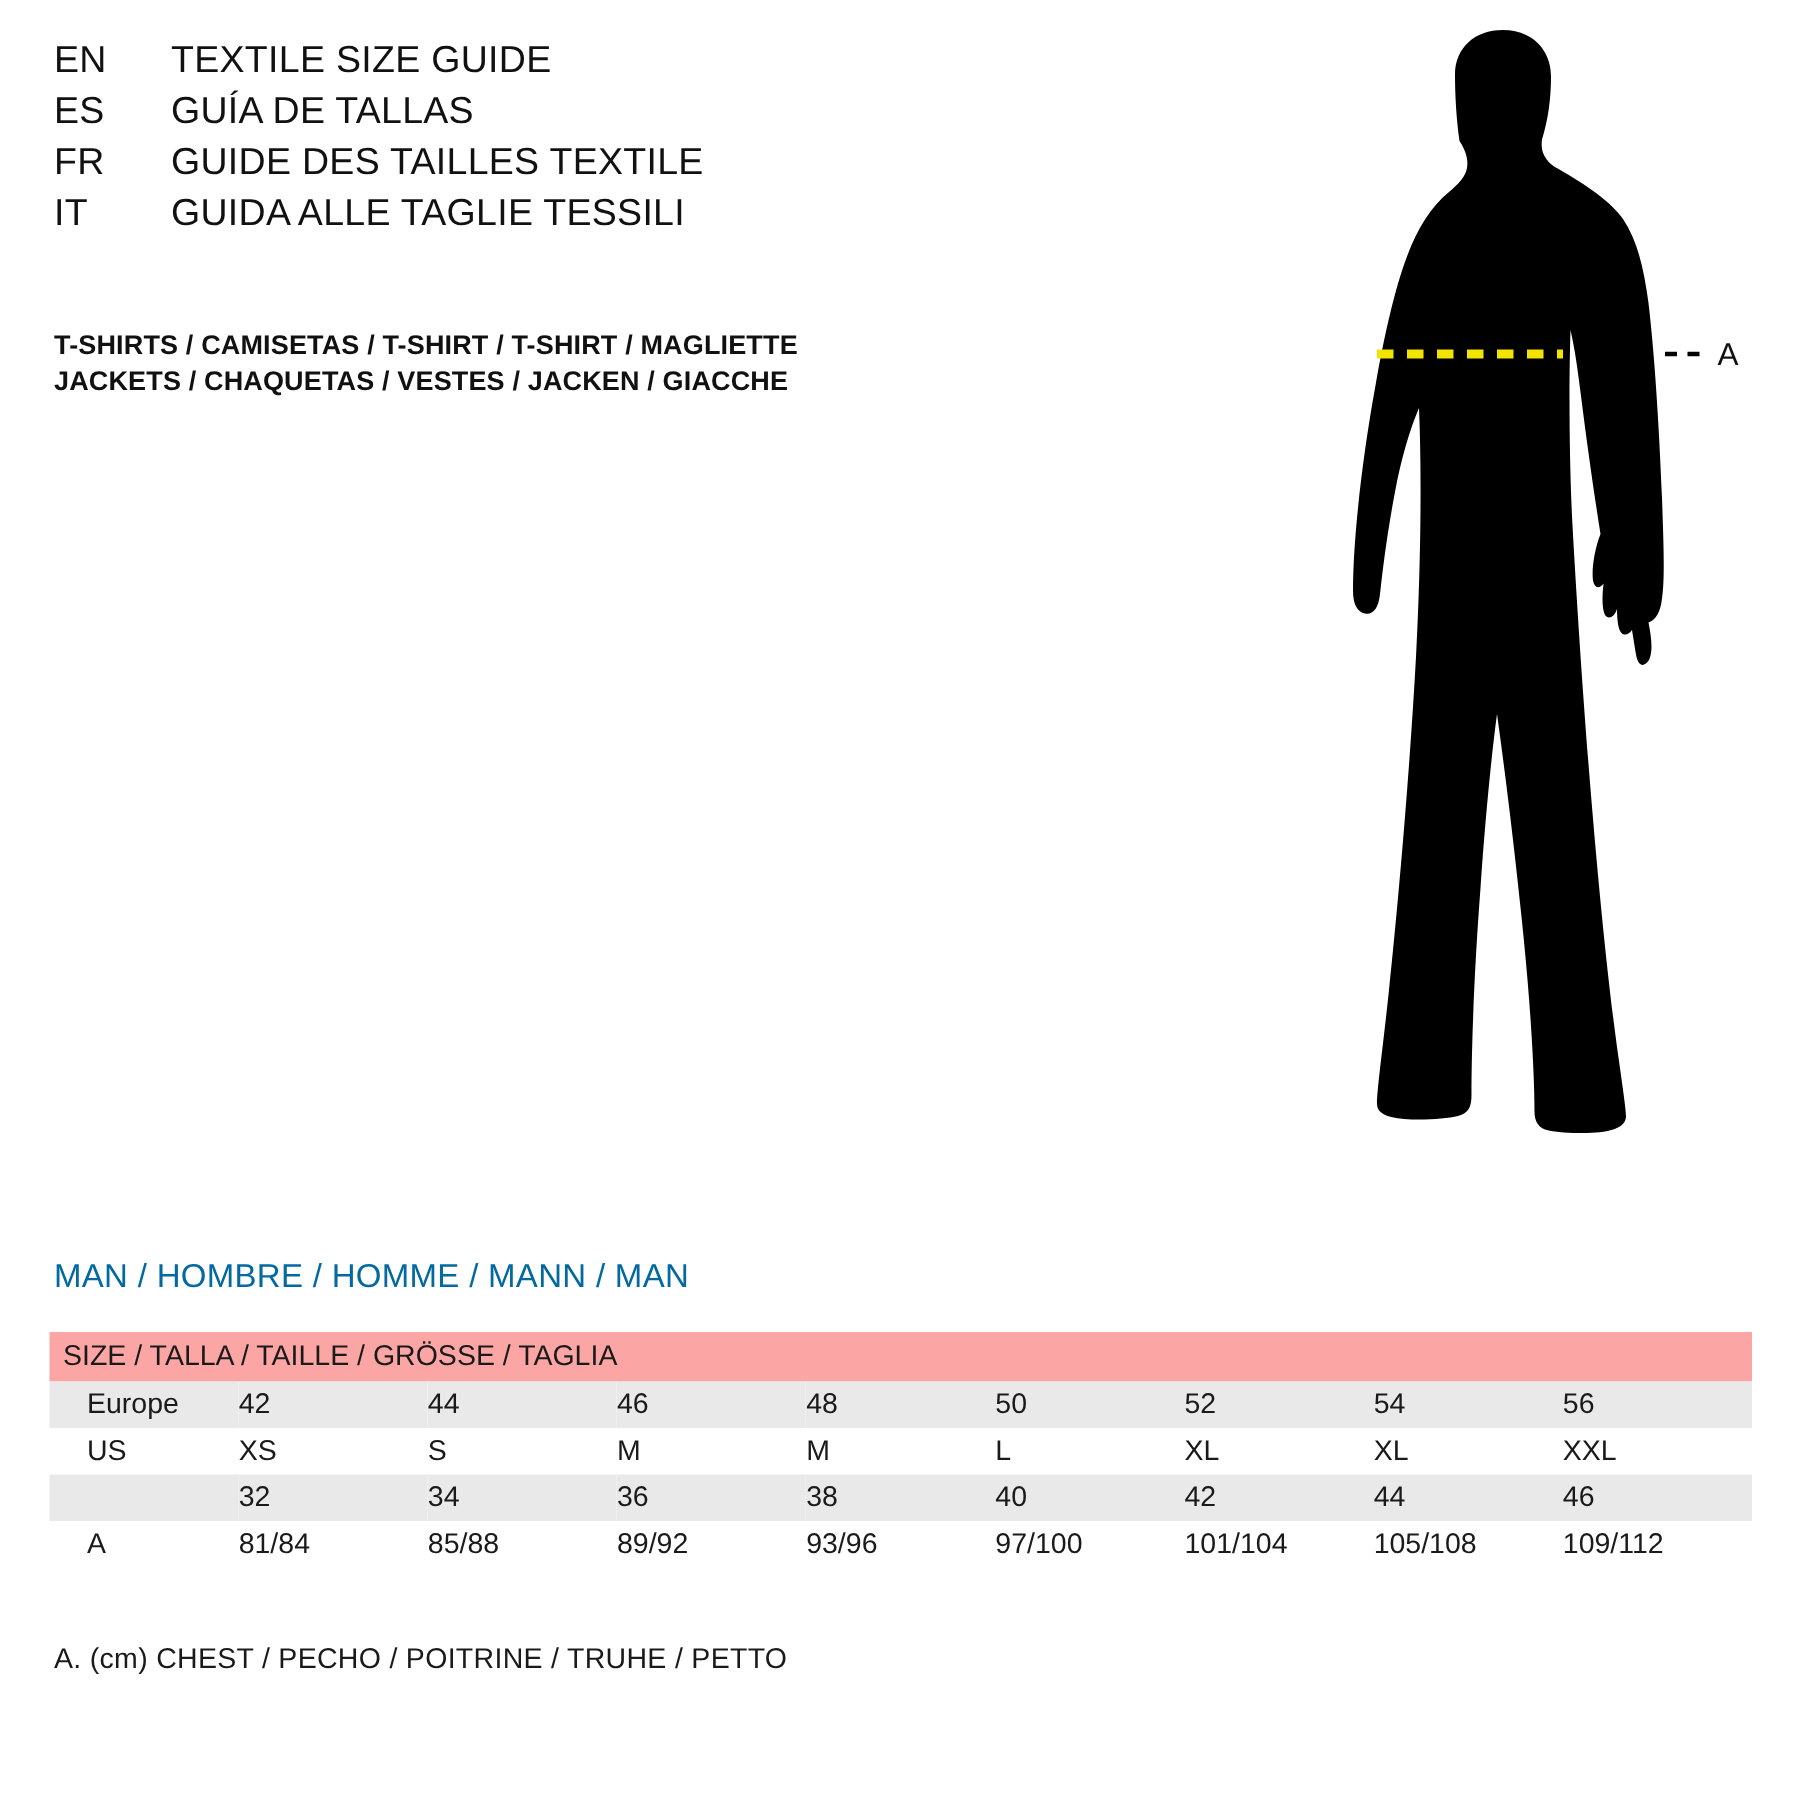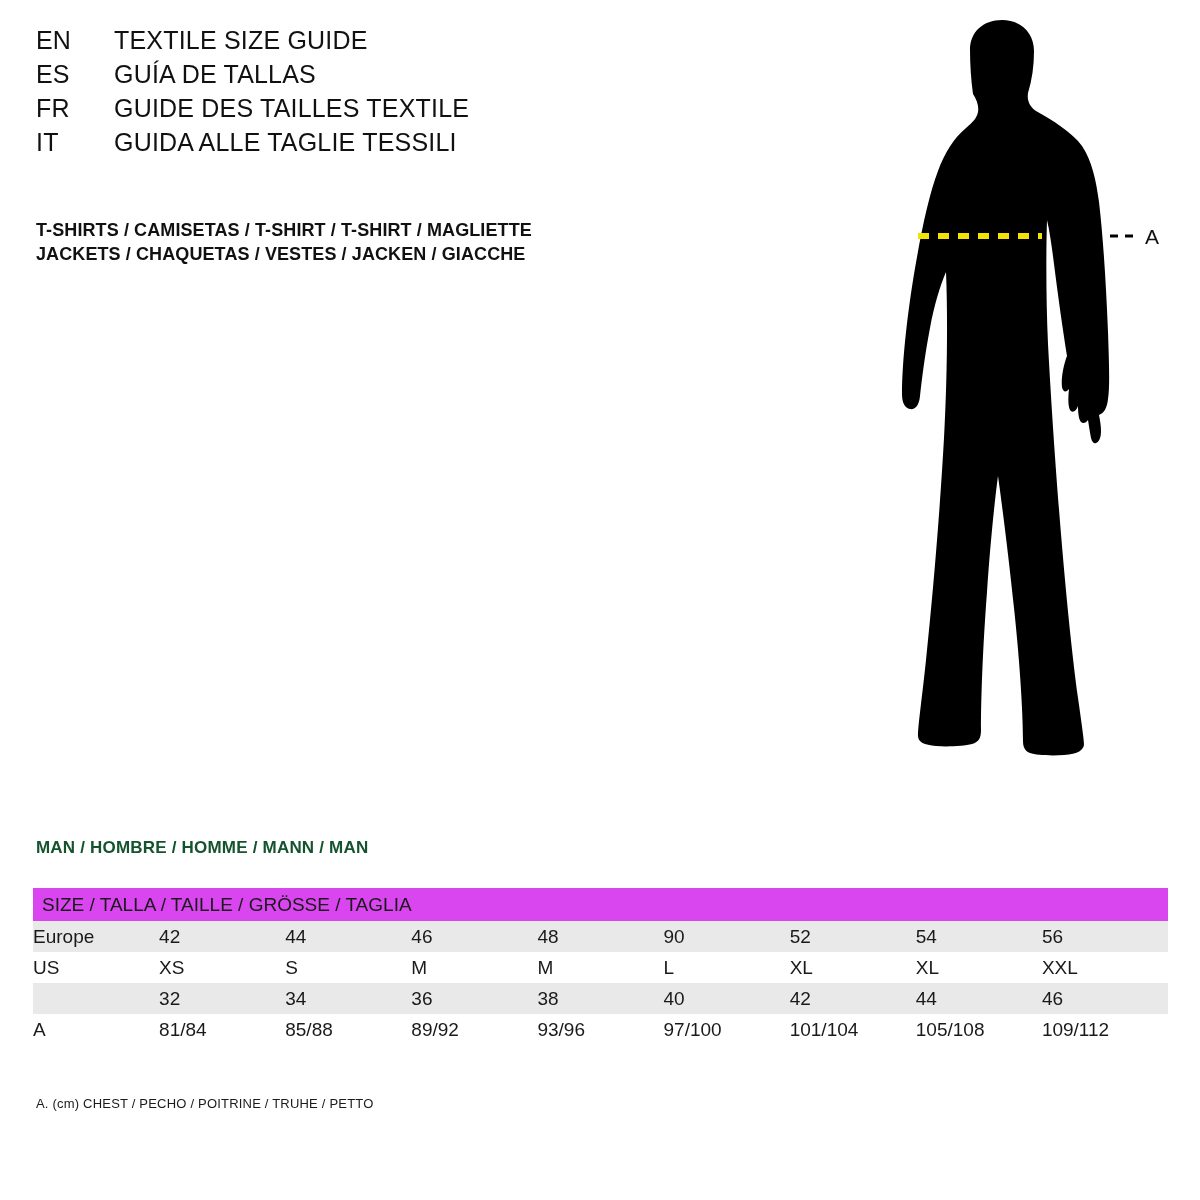--- a/index.html
+++ b/index.html
@@ -67,70 +67,70 @@
   }
   .figure-wrap svg {
     display: block;
   }
 
   
   .section-title {
     position: absolute;
     left: 36px;
     top: 838px;
-    font-size: 17px;
-    font-weight: bold;
-    letter-spacing: 0.2px;
-    color: #14532d;
+    font-size: 22px;
+    font-weight: normal;
+    letter-spacing: 0.2px;
+    color: #0369a1;
   }
 
   
   .size-table {
     position: absolute;
     left: 33px;
     top: 888px;
     width: 1135px;
     border-collapse: collapse;
     table-layout: fixed;
   }
   .size-table td {
     font-size: 19px;
     color: #1a1a1a;
     padding: 0;
     height: 31px;
     vertical-align: middle;
   }
   .size-table .row-head {
-    background: #d946ef;
+    background: #fca5a5;
   }
   .size-table .row-head td {
     font-size: 19px;
     color: #1a1a1a;
     padding-left: 9px;
     height: 33px;
   }
   .size-table tr.band td {
     background: #e9e9e9;
   }
   .size-table tr.plain td {
     background: #ffffff;
   }
   .size-table td.label {
-    padding-left: 0;
+    padding-left: 25px;
     text-align: left;
     width: 165px;
   }
   .size-table td.val {
   }
 
   .footnote {
     position: absolute;
     left: 36px;
     top: 1096px;
-    font-size: 13px;
+    font-size: 19px;
     color: #1a1a1a;
     letter-spacing: 0.2px;
   }
 
   
   .callout-label {
     position: absolute;
     font-size: 21px;
     color: #111;
   }
@@ -233,21 +233,21 @@
   <tbody>
     <tr class="row-head">
       <td colspan="9">SIZE / TALLA / TAILLE / GRÖSSE / TAGLIA</td>
     </tr>
     <tr class="band">
       <td class="label">Europe</td>
       <td class="val">42</td>
       <td class="val">44</td>
       <td class="val">46</td>
       <td class="val">48</td>
-      <td class="val">90</td>
+      <td class="val">50</td>
       <td class="val">52</td>
       <td class="val">54</td>
       <td class="val">56</td>
     </tr>
     <tr class="plain">
       <td class="label">US</td>
       <td class="val">XS</td>
       <td class="val">S</td>
       <td class="val">M</td>
       <td class="val">M</td>

